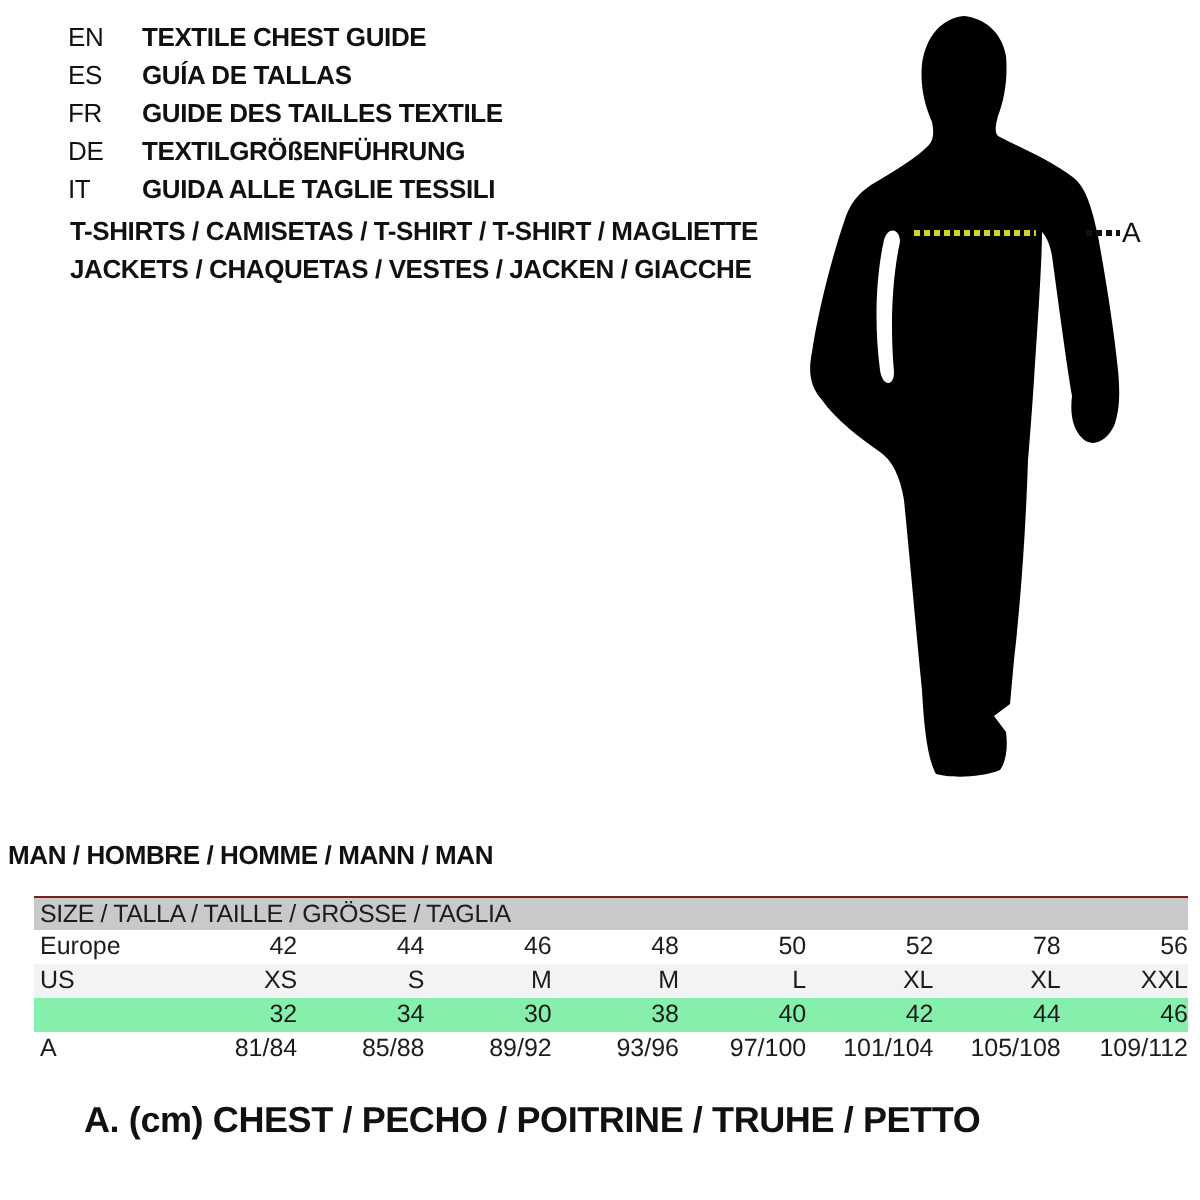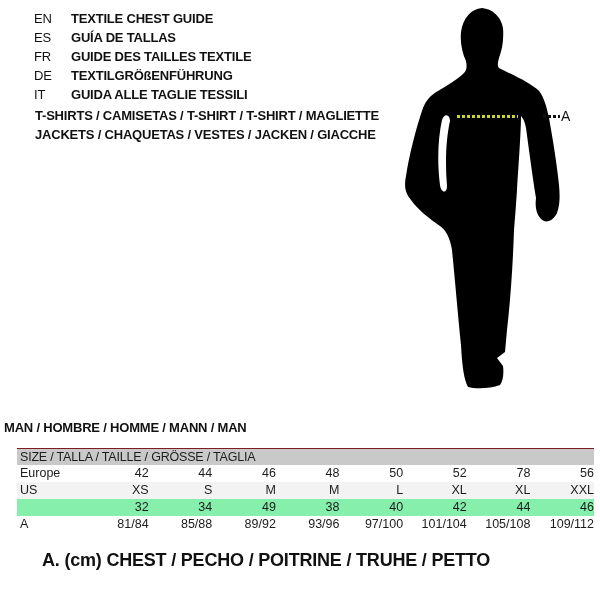--- a/index.html
+++ b/index.html
@@ -166,21 +166,21 @@
       <div class="t-cell">L</div>
       <div class="t-cell">XL</div>
       <div class="t-cell">XL</div>
       <div class="t-cell">XXL</div>
     </div>
 
     <div class="t-row shade-mid">
       <div class="t-label"></div>
       <div class="t-cell">32</div>
       <div class="t-cell">34</div>
-      <div class="t-cell">49</div>
+      <div class="t-cell">30</div>
       <div class="t-cell">38</div>
       <div class="t-cell">40</div>
       <div class="t-cell">42</div>
       <div class="t-cell">44</div>
       <div class="t-cell">46</div>
     </div>
 
     <div class="t-row">
       <div class="t-label">A</div>
       <div class="t-cell">81/84</div>

